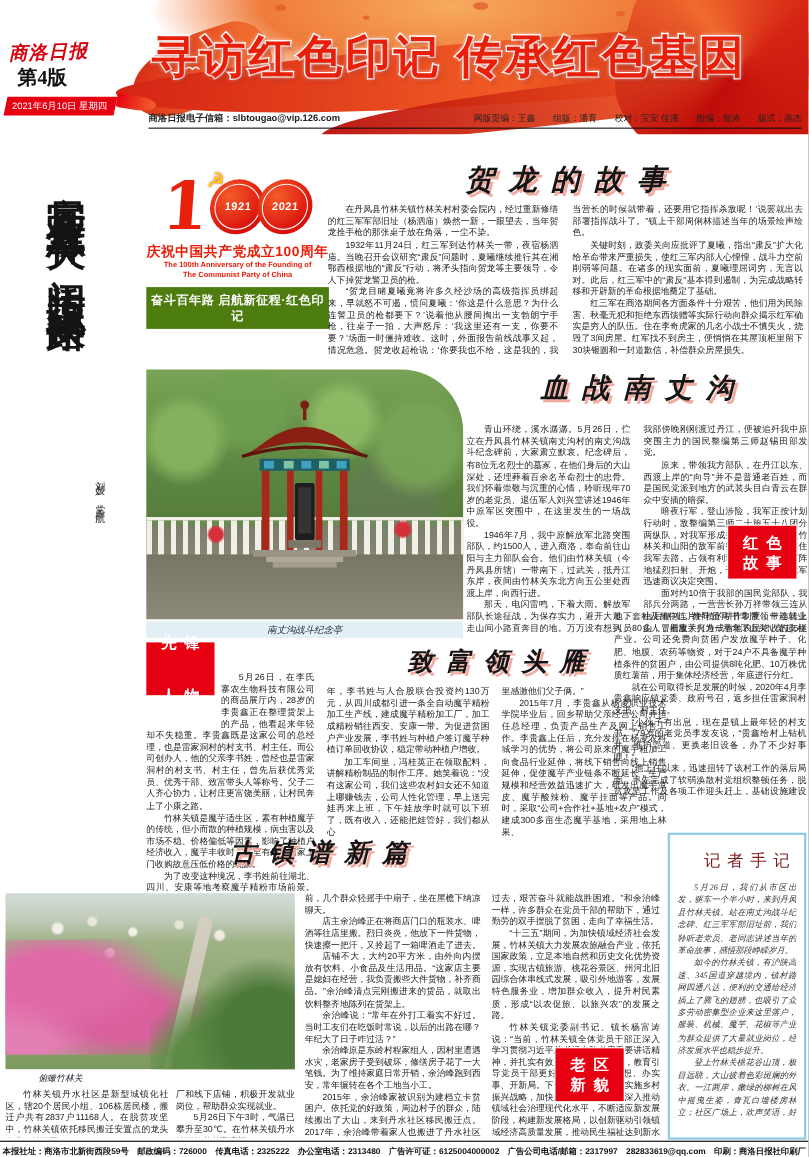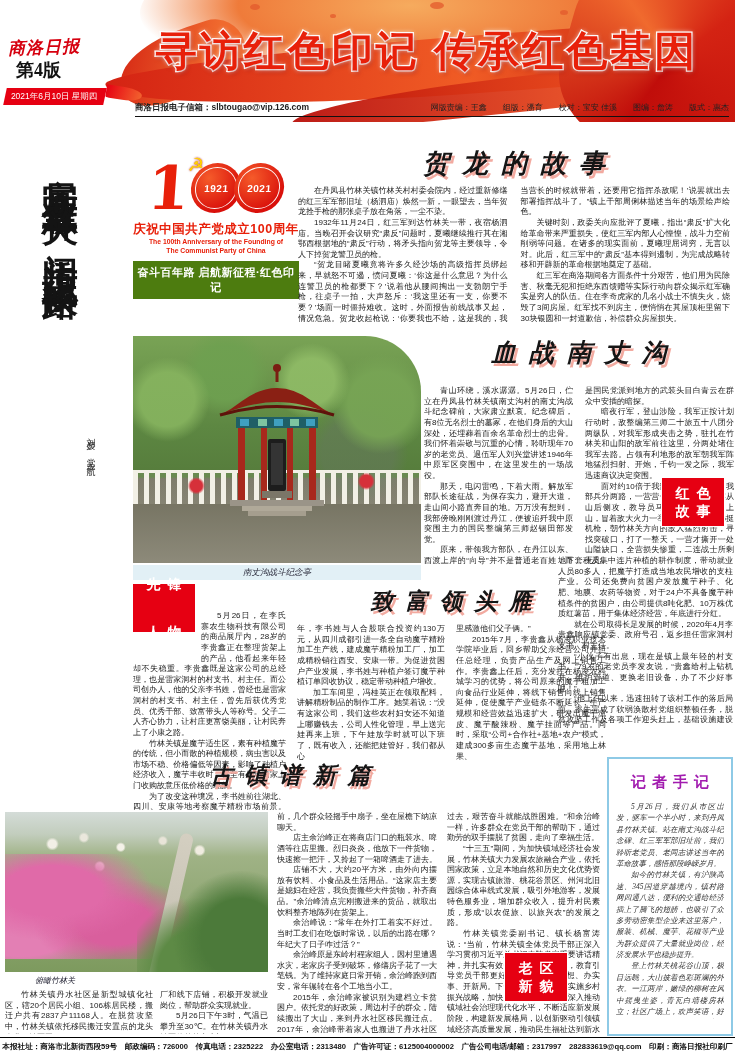--- a/index.html
+++ b/index.html
@@ -35,25 +35,25 @@
   .paper-name { position:absolute; left:8px; top:36px; font-size:17px; font-weight:900; color:#d6000f;
                 font-style:italic; letter-spacing:1px; transform:rotate(-2deg);
                 font-family:"DejaVu Serif","Liberation Serif",serif; }
   .edition { position:absolute; left:16px; top:58px; font-size:18px; font-weight:900;
              font-family:"Liberation Serif",serif; color:#111; }
   .date-box { position:absolute; left:5px; top:88px; background:#e60012; color:#fff; font-size:8.5px;
               padding:2.5px 8px 2.5px 6px; transform:skewX(-12deg); white-space:nowrap; }
   .date-box span { display:inline-block; transform:skewX(12deg); }
   .date-tail { position:absolute; left:106px; top:87px; width:36px; height:13px; transform:rotate(9deg);
                background:linear-gradient(100deg,#e60012,#f2652f); border-radius:0 90% 100% 20%; }
-  .banner-title { position:absolute; left:138px; top:24px; width:578px; text-align:center;
+  .banner-title { position:absolute; left:138px; top:24px; width:578px; 
                   font-size:41px; font-weight:900; letter-spacing:3px; color:#e8200a;
                   -webkit-text-stroke:2.5px #ffffff; paint-order:stroke;
                   text-shadow:0 0 5px rgba(255,255,255,.95), 2px 3px 4px rgba(150,10,0,.5);
-                  white-space:nowrap; }
+                  white-space:nowrap;font-family:Liberation Serif, serif; }
 
   
   .info-bar { position:absolute; left:135px; top:99px; width:594px; height:18px;
               border-bottom:1.5px solid #111; display:flex; justify-content:space-between; align-items:center; }
   .info-email { font-size:8.5px; font-weight:bold; color:#222; }
   .info-credits { font-size:8px; color:#222; }
 
   
   .v-headline { position:absolute; left:14px; top:150px; height:648px; width:92px;
                 writing-mode:vertical-rl; text-orientation:upright; font-size:36px; font-weight:900;
@@ -159,22 +159,22 @@
   .vg-trees { position:absolute; right:-10%; bottom:-12%; width:60%; height:75%;
       background:
         radial-gradient(circle at 66% 56%, #4c7a3a 0 32%, rgba(76,122,58,0) 55%),
         radial-gradient(circle at 38% 82%, #5d8a45 0 28%, rgba(93,138,69,0) 52%); }
   #cap-village { left:5px; top:974px; width:263px; height:14px; line-height:14px; padding-left:30px;
                  background:transparent; font-size:8px; }
 
   
   #shouji { position:absolute; left:607px; top:757px; width:126px; height:279px;
             border:2px solid #8ecae6; background:#fff; padding:4px 7px; z-index:4; }
-  #shouji h3 { margin:10px 0 9px; text-align:center; font-size:15px; letter-spacing:6px; text-indent:6px;
-               font-weight:700; color:#a21caf; font-family:"Liberation Sans",sans-serif; }
+  #shouji h3 { margin:10px 0 9px; text-align:right; font-size:15px; letter-spacing:6px; text-indent:6px;
+               font-weight:400; color:#7f1d1d; font-family:"Liberation Sans",sans-serif; }
   #shouji .txt { font-size:7.5px; line-height:1.52; text-align:justify; font-style:italic;
                  font-family:"Liberation Serif",serif; color:#333; height:218px; overflow:hidden; }
   #shouji .txt p { margin:0; text-indent:2em; }
 
   
   #footer { position:absolute; left:0; top:1037px; width:735px; border-top:1.5px solid #000;
             padding-top:3.5px; text-align:center; font-size:7.6px; font-weight:bold; color:#111; }
 </style>
 </head>
 <body>
@@ -270,20 +270,21 @@
       <rect x="28" y="141" width="94" height="6" fill="#9a9488"></rect>
       <rect x="40" y="147" width="70" height="5" fill="#b0a999"></rect>
       <rect x="46" y="152" width="58" height="5" fill="#a59e8e"></rect>
     </svg>
   </div>
   <div class="photo-cap" id="cap-pavilion">南丈沟战斗纪念亭</div>
 
   <div class="art-title" id="t-xuezhan">血战南丈沟</div>
   <div class="cols" id="xuezhan-body">
     <p>青山环绕，溪水潺潺。5月26日，伫立在丹凤县竹林关镇南丈沟村的南丈沟战斗纪念碑前，大家肃立默哀。纪念碑后，有8位无名烈士的墓冢，在他们身后的大山深处，还埋葬着百余名革命烈士的忠骨。我们怀着崇敬与沉重的心情，聆听现年70岁的老党员、退伍军人刘兴堂讲述1946年中原军区突围中，在这里发生的一场战役。</p>
+    <p>1946年7月，我中原解放军北路突围部队，约1500人，进入商洛，奉命前往山阳与主力部队会合。他们由竹林关镇（今丹凤县所辖）一带南下，过武关，抵丹江东岸，夜间由竹林关东北方向五公里处西渡上岸，向西行进。</p>
     <p>那天，电闪雷鸣，下着大雨。解放军部队长途征战，为保存实力，避开大道，走山间小路直奔目的地。万万没有想到，我部傍晚刚刚渡过丹江，便被追歼我中原突围主力的国民整编第三师赵锡田部发觉。</p>
     <p>原来，带领我方部队，在丹江以东、西渡上岸的“向导”并不是普通老百姓，而是国民党派到地方的武装头目白青云在群众中安插的暗探。</p>
     <p>暗夜行军，登山涉险，我军正按计划行动时，敌整编第三师二十旅五十八团分两纵队，对我军形成夹击之势，驻扎在竹林关和山阳的敌军前往这里，分两处堵住我军去路。占领有利地形的敌军朝我军阵地猛烈扫射、开炮，千钧一发之际，我军迅速商议决定突围。</p>
     <p>面对约10倍于我部的国民党部队，我部兵分两路，一营营长孙万祥带领三连从山后侧攻，教导员马书常带领一连转上山，冒着敌大火力一举拿下山头，架起5挺机枪，朝竹林关方向的敌人猛烈射击，寻找突破口，打了一整天，一营才撕开一处山隘缺口，全营损失惨重，二连战士所剩无几。</p>
 
   </div>
   <div class="badge" id="badge-hongse">
     <div>红色</div>
     <div>故事</div>
   </div>

